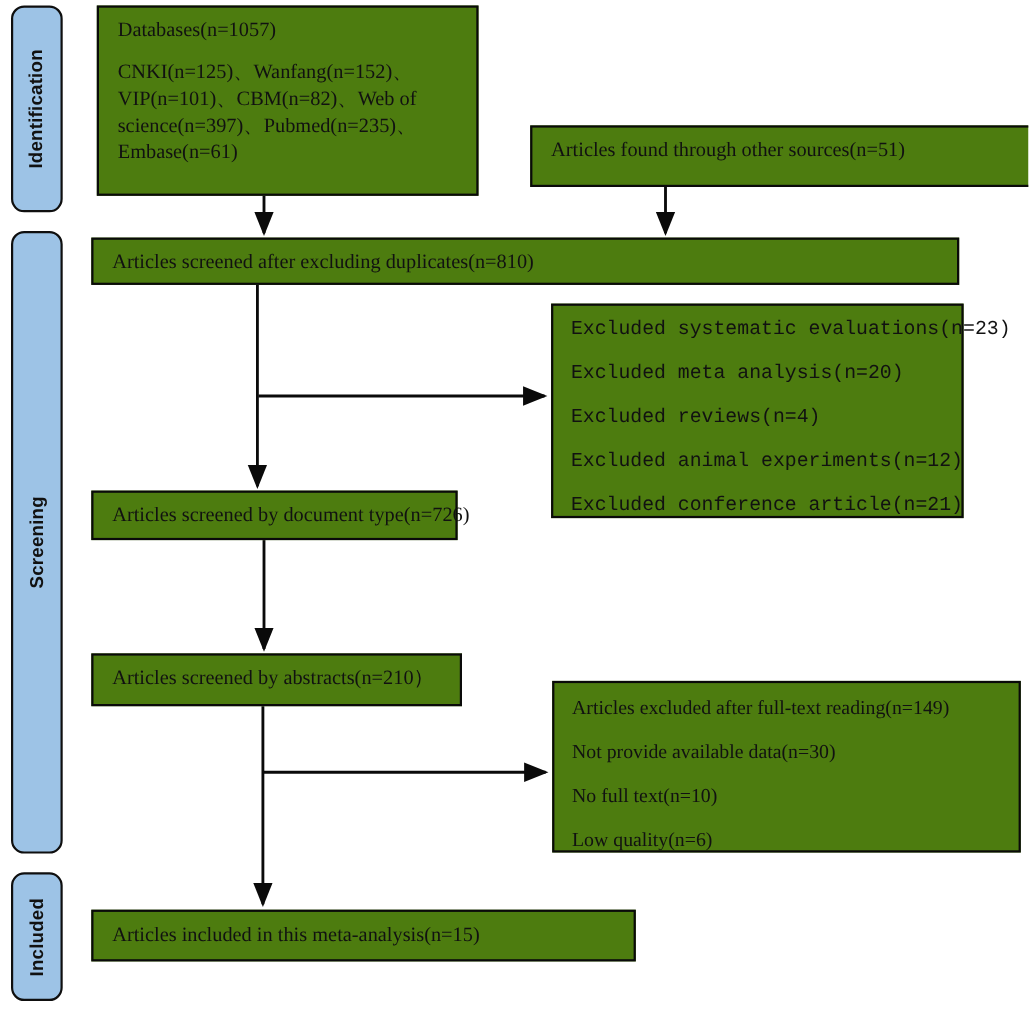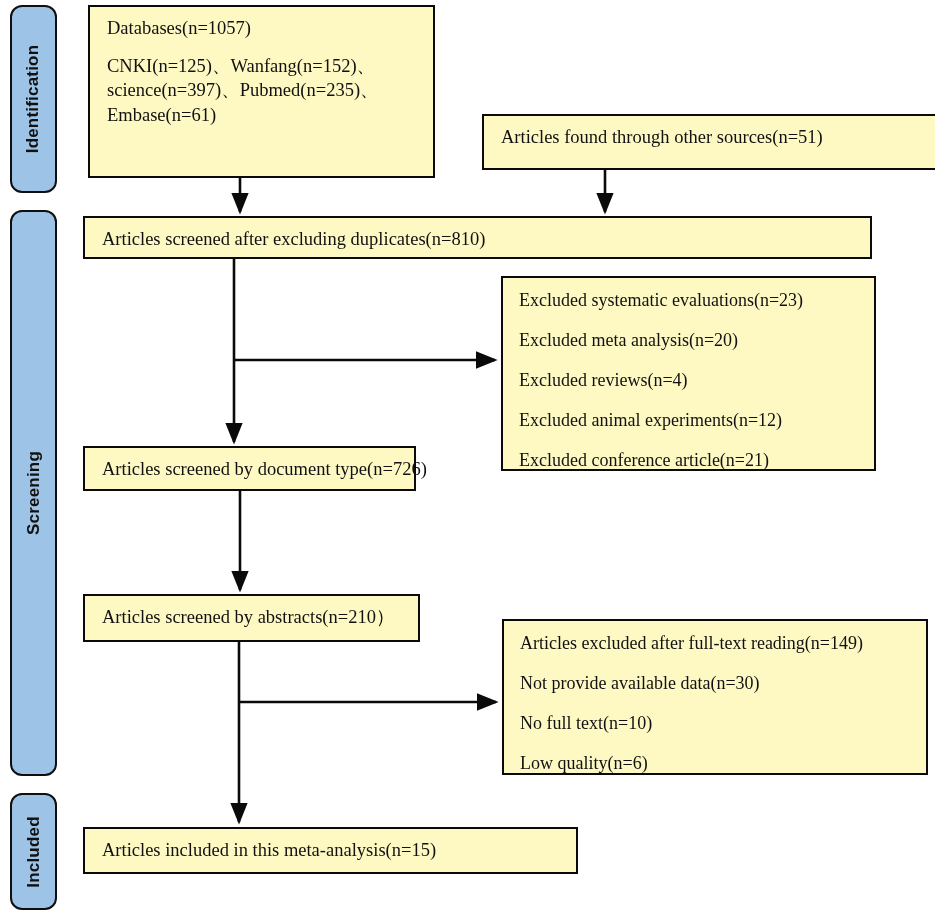--- a/index.html
+++ b/index.html
@@ -33,21 +33,21 @@
     font-size: 17px;
     color: #111111;
     letter-spacing: 0.2px;
     white-space: nowrap;
     transform: rotate(-90deg);
   }
 
   
   .box {
     position: absolute;
-    background: #fef9c3;
+    background: #4d7c0f;
     border: 2.5px solid #0a0a0a;
     box-sizing: border-box;
     padding: 9px 14px 9px 17px;
   }
   .box .line {
     font-size: 18.5px;
     color: #111111;
     line-height: 1.33;
     white-space: nowrap;
   }
@@ -112,33 +112,34 @@
     <line x1="240" y1="491" x2="240" y2="590" stroke="#0a0a0a" stroke-width="2.6" marker-end="url(#arrowhead)"></line>
 
     <line x1="239" y1="642" x2="239" y2="822" stroke="#0a0a0a" stroke-width="2.6" marker-end="url(#arrowhead)"></line>
 
     <line x1="240" y1="702" x2="496" y2="702" stroke="#0a0a0a" stroke-width="2.6" marker-end="url(#arrowhead)"></line>
   </svg>
 
   <div class="box" style="left:88px; top:5px; width:347px; height:173px;">
     <div class="line">Databases(n=1057)</div>
     <div class="line spaced">CNKI(n=125)、Wanfang(n=152)、</div>
+    <div class="line">VIP(n=101)、CBM(n=82)、Web of</div>
     <div class="line">science(n=397)、Pubmed(n=235)、</div>
     <div class="line">Embase(n=61)</div>
   </div>
 
   <div class="box" style="left:482px; top:114px; width:461px; height:56px;">
     <div class="line">Articles found through other  sources(n=51)</div>
   </div>
 
   <div class="box" style="left:83px; top:216px; width:789px; height:43px;">
     <div class="line">Articles screened after excluding duplicates(n=810)</div>
   </div>
 
-  <div class="box reasons" style="left:501px; top:276px; width:375px; height:195px;">
+  <div class="box reasons" style="left:501px; top:276px; width:375px; height:195px;font-family:Liberation Mono, monospace;">
     <div class="line">Excluded systematic evaluations(n=23)</div>
     <div class="line">Excluded meta analysis(n=20)</div>
     <div class="line">Excluded reviews(n=4)</div>
     <div class="line">Excluded  animal  experiments(n=12)</div>
     <div class="line">Excluded conference  article(n=21)</div>
   </div>
 
   <div class="box" style="left:83px; top:446px; width:333px; height:45px;">
     <div class="line">Articles screened by document type(n=726)</div>
   </div>

